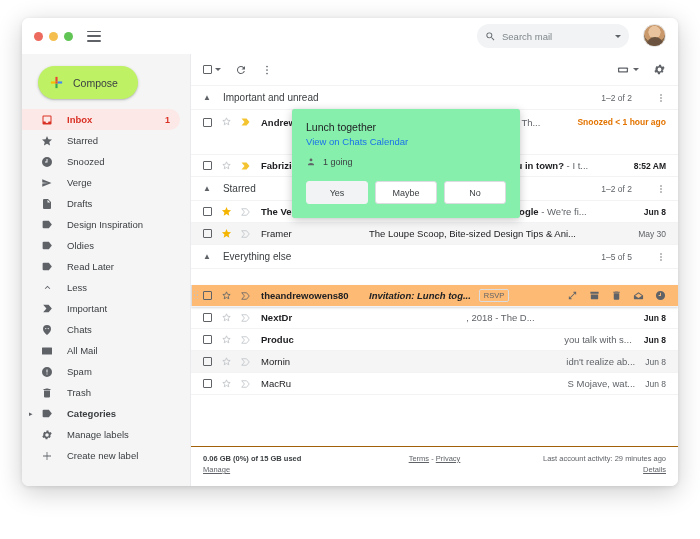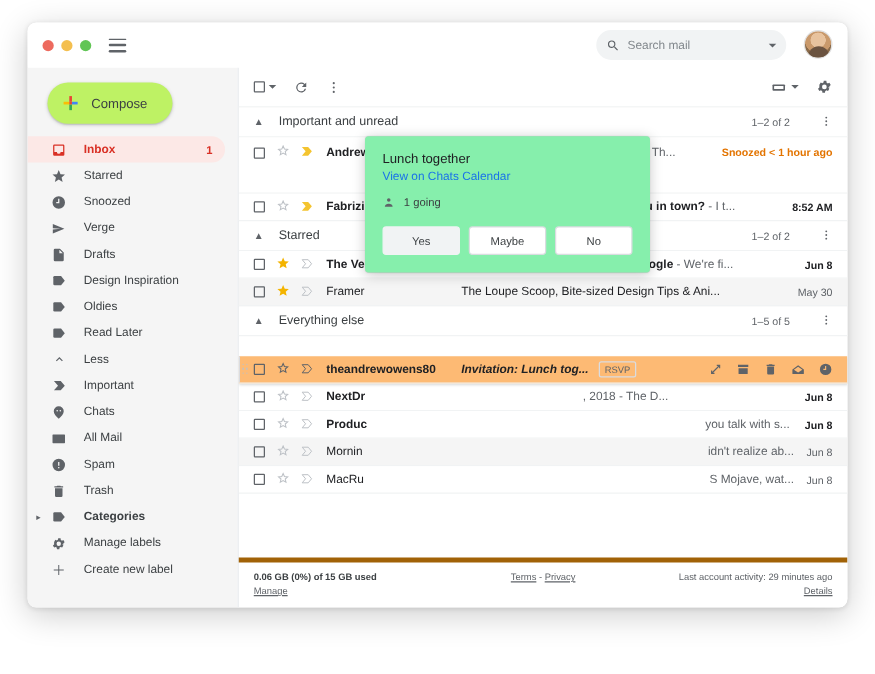--- a/index.html
+++ b/index.html
@@ -255,21 +255,21 @@
     cursor: pointer;
   }
   .evt-btn.selected { background: #f1f3f4; border-color: #f1f3f4; }
 
   
   #mail-footer {
     height: 40px; flex-shrink: 0;
     display: flex; align-items: flex-start;
     padding: 7px 12px 0 12px;
     font-size: 7.5px; color: #5f6368;
-    border-top: 4px solid #a16207;
+    border-top: 1px solid #a16207;
   }
   .f-col { display: flex; flex-direction: column; gap: 2px; }
   .f-left { flex: 1.1; }
   .f-center { flex: 1; align-items: center; }
   .f-right { flex: 1.1; align-items: flex-end; }
   .f-strong { font-weight: bold; color: #3c4043; }
   .f-link { text-decoration: underline; cursor: pointer; color: #5f6368; }
 </style>
 </head>
 <body>

